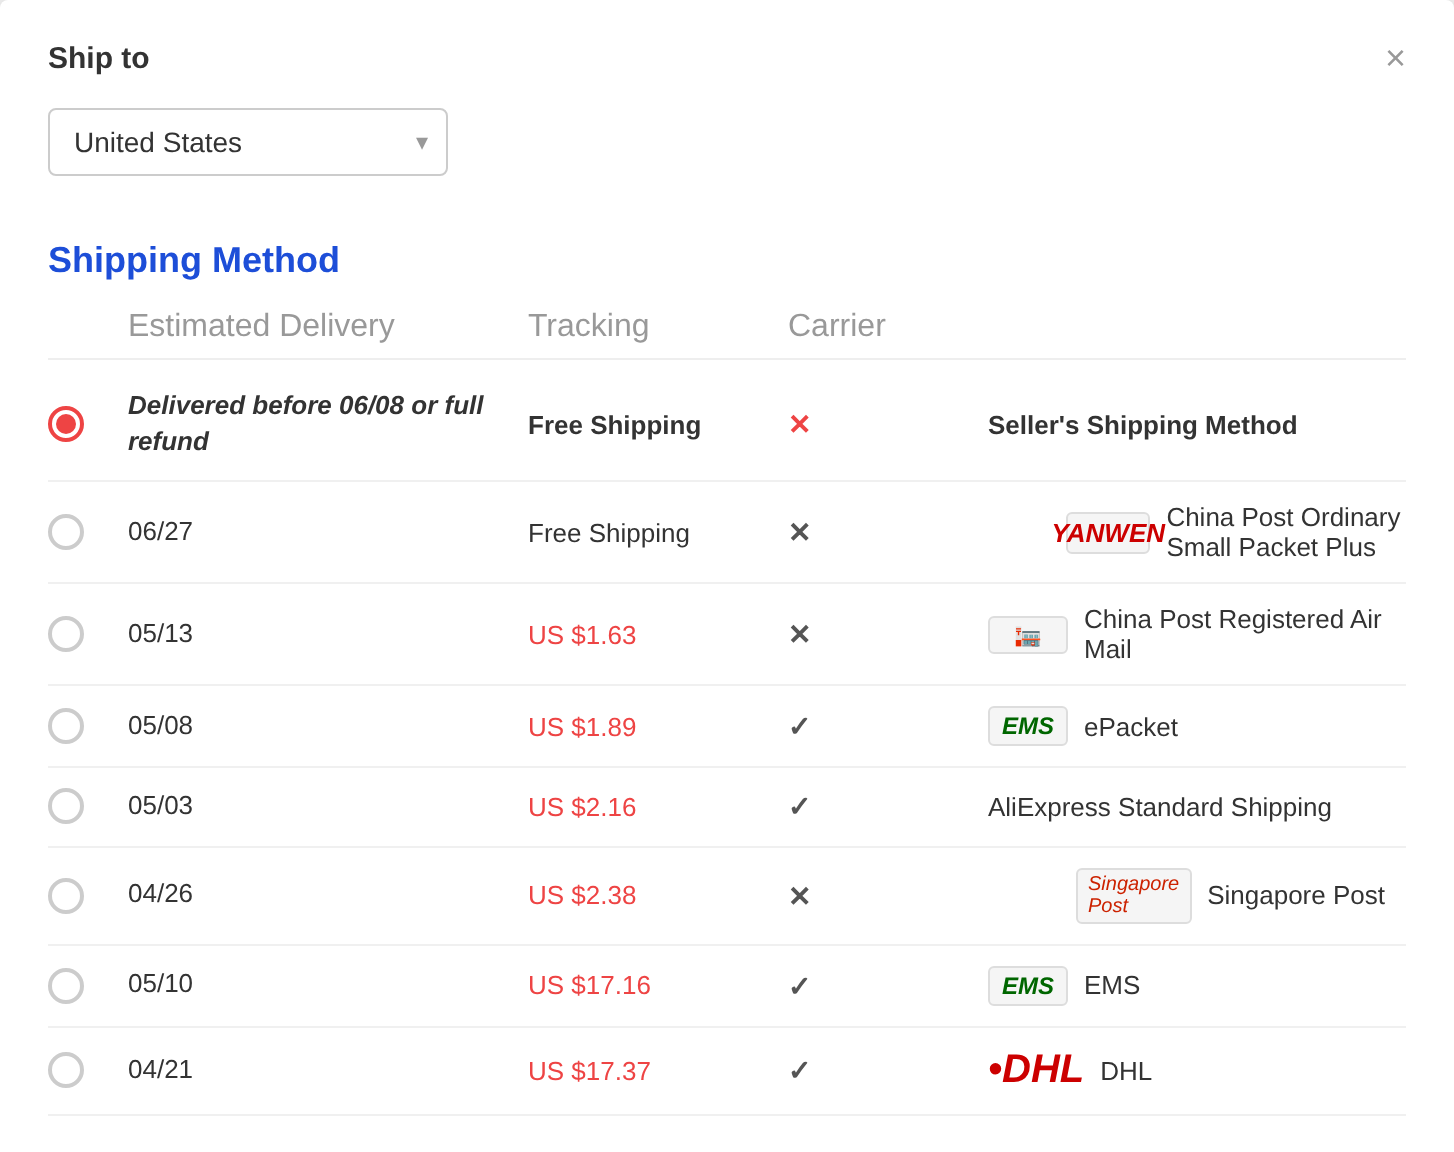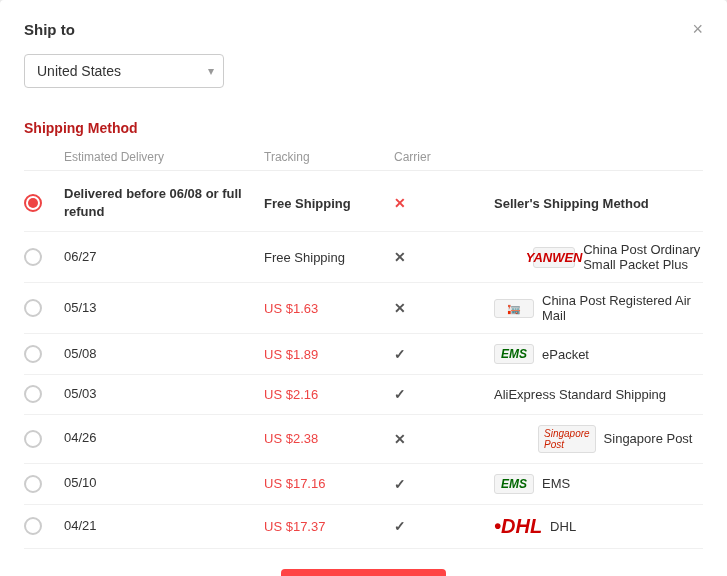--- a/index.html
+++ b/index.html
@@ -56,34 +56,34 @@
     .country-select-arrow {
       position: absolute;
       right: 10px;
       top: 50%;
       transform: translateY(-50%);
       color: #999;
       pointer-events: none;
       font-size: 12px;
     }
     .section-title {
-      font-size: 14px;
-      font-weight: bold;
-      color: #b91c1c;
+      font-size: 18px;
+      font-weight: bold;
+      color: #1d4ed8;
       margin-bottom: 10px;
     }
     .table-header {
       display: grid;
       grid-template-columns: 40px 200px 130px 100px 1fr;
       padding: 4px 0 6px 0;
       border-bottom: 1px solid #eee;
       margin-bottom: 4px;
     }
     .table-header span {
-      font-size: 12px;
+      font-size: 16px;
       color: #999;
     }
     .shipping-row {
       display: grid;
       grid-template-columns: 40px 200px 130px 100px 1fr;
       align-items: center;
       padding: 10px 0;
       border-bottom: 1px solid #f0f0f0;
     }
     .shipping-row:last-child {
@@ -111,20 +111,21 @@
       background: #e44;
     }
     .delivery-text {
       font-size: 13px;
       color: #333;
       font-weight: normal;
       line-height: 1.4;
     }
     .delivery-text.bold {
       font-weight: bold;
+      font-style: italic;
     }
     .cost-text {
       font-size: 13px;
       color: #333;
     }
     .cost-text.free {
       font-weight: bold;
       color: #333;
     }
     .cost-text.paid {

